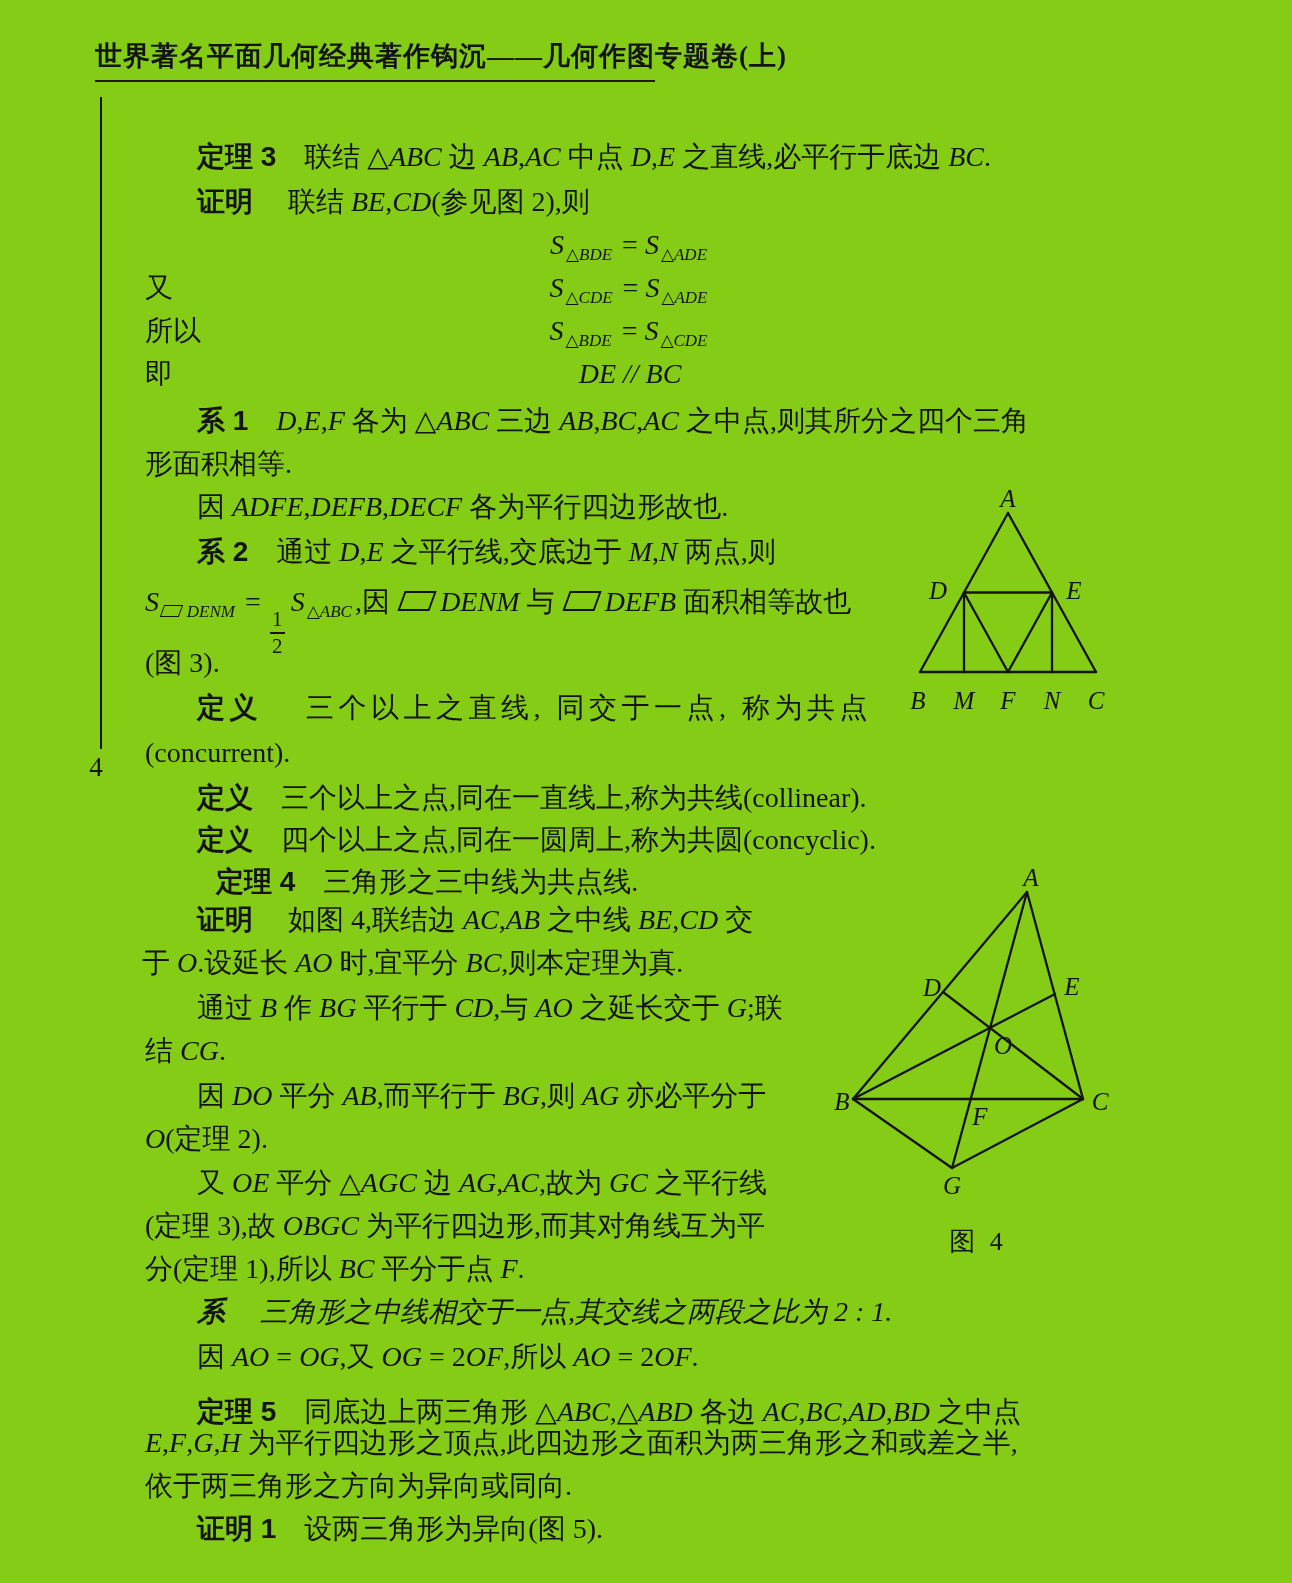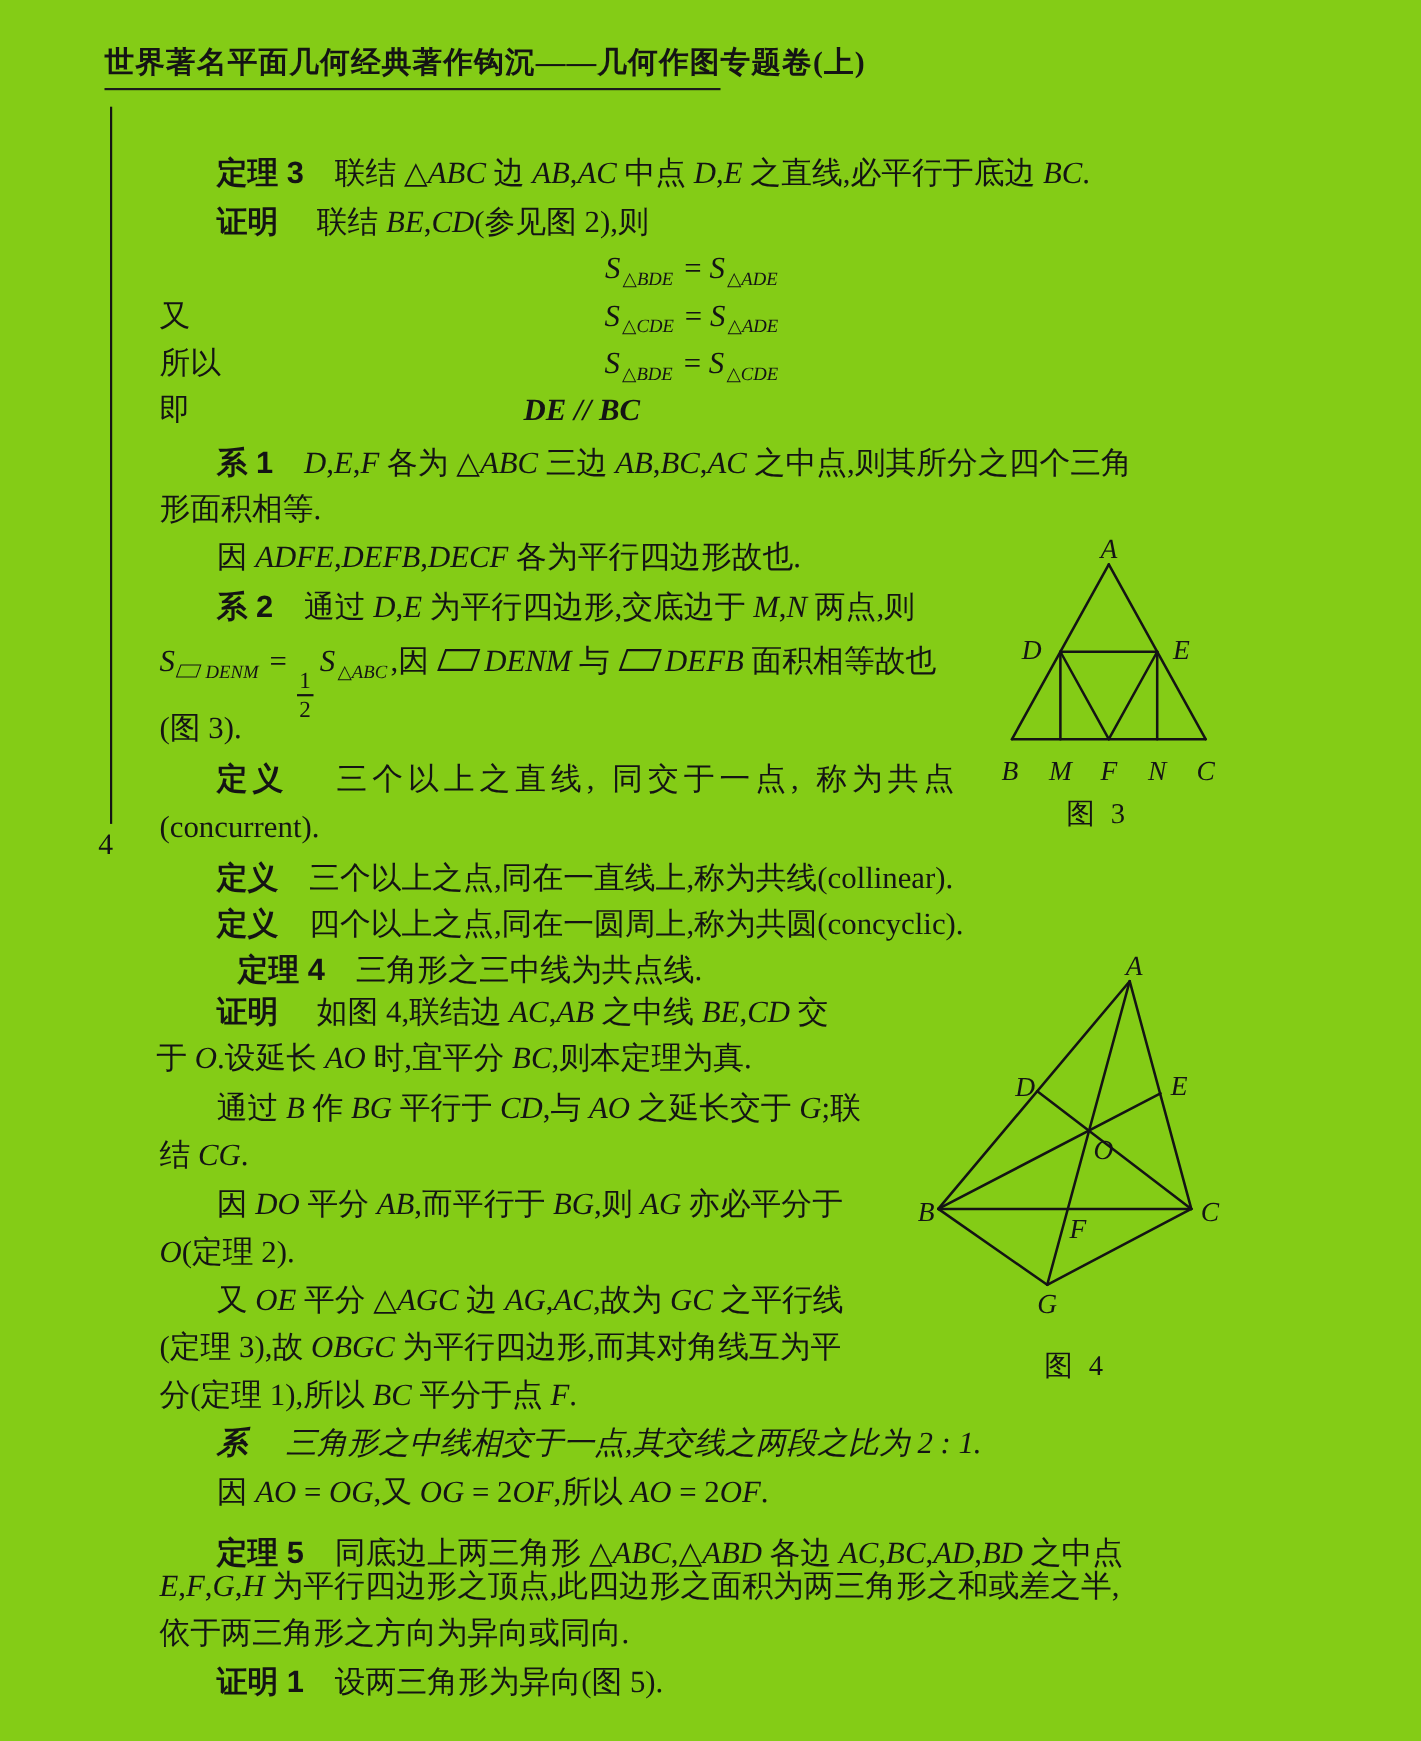--- a/index.html
+++ b/index.html
@@ -37,25 +37,25 @@
 
   <div>
       <div class="tl" style="left: 197px; top: 140px;"><span class="bk">定理 3</span><span>　联结 </span><span class="mi">△ABC</span><span> 边 </span><span class="mi">AB</span><span>,</span><span class="mi">AC</span><span> 中点 </span><span class="mi">D</span><span>,</span><span class="mi">E</span><span> 之直线,必平行于底边 </span><span class="mi">BC</span><span>.</span></div>
       <div class="tl" style="left: 197px; top: 185px;"><span class="bk">证明</span><span>　 联结 </span><span class="mi">BE</span><span>,</span><span class="mi">CD</span><span>(参见图 2),则</span></div>
       <div class="tl" style="left: 460px; top: 228px; width: 340px; text-align: center;"><span class="mi">S</span><span class="sub">△BDE</span><span> = </span><span class="mi">S</span><span class="sub">△ADE</span></div>
       <div class="tl" style="left: 145px; top: 271px;"><span>又</span></div>
       <div class="tl" style="left: 460px; top: 271px; width: 340px; text-align: center;"><span class="mi">S</span><span class="sub">△CDE</span><span> = </span><span class="mi">S</span><span class="sub">△ADE</span></div>
       <div class="tl" style="left: 145px; top: 314px;"><span>所以</span></div>
       <div class="tl" style="left: 460px; top: 314px; width: 340px; text-align: center;"><span class="mi">S</span><span class="sub">△BDE</span><span> = </span><span class="mi">S</span><span class="sub">△CDE</span></div>
       <div class="tl" style="left: 145px; top: 357px;"><span>即</span></div>
-      <div class="tl" style="left: 476px; top: 357px; width: 340px;  font-weight: bold;"><span class="mi">DE // BC</span></div>
+      <div class="tl" style="left: 460px; top: 357px; width: 340px; text-align: center;"><span class="mi">DE // BC</span></div>
       <div class="tl" style="left: 197px; top: 404px;"><span class="bk">系 1</span><span>　</span><span class="mi">D</span><span>,</span><span class="mi">E</span><span>,</span><span class="mi">F</span><span> 各为 </span><span class="mi">△ABC</span><span> 三边 </span><span class="mi">AB</span><span>,</span><span class="mi">BC</span><span>,</span><span class="mi">AC</span><span> 之中点,则其所分之四个三角</span></div>
       <div class="tl" style="left: 145px; top: 447px;"><span>形面积相等.</span></div>
       <div class="tl" style="left: 197px; top: 490px;"><span>因 </span><span class="mi">ADFE</span><span>,</span><span class="mi">DEFB</span><span>,</span><span class="mi">DECF</span><span> 各为平行四边形故也.</span></div>
-      <div class="tl" style="left: 197px; top: 535px;"><span class="bk">系 2</span><span>　通过 </span><span class="mi">D</span><span>,</span><span class="mi">E</span><span> 为平行四边形,交底边于 </span><span class="mi">M</span><span>,</span><span class="mi">N</span><span> 两点,则</span></div>
+      <div class="tl" style="left: 197px; top: 535px;"><span class="bk">系 2</span><span>　通过 </span><span class="mi">D</span><span>,</span><span class="mi">E</span><span> 之平行线,交底边于 </span><span class="mi">M</span><span>,</span><span class="mi">N</span><span> 两点,则</span></div>
       <div class="tl" style="left: 145px; top: 585px;"><span class="mi">S</span><span class="pg sub"></span><span class="sub">DENM</span><span> = </span><span class="frac">
           <span>1</span>
           <span class="fbar"></span>
           <span>2</span>
         </span><span class="mi">S</span><span class="sub">△ABC</span><span>,因 </span><span class="pg"></span><span class="mi">DENM</span><span> 与 </span><span class="pg"></span><span class="mi">DEFB</span><span> 面积相等故也</span></div>
       <div class="tl" style="left: 145px; top: 646px;"><span>(图 3).</span></div>
       <div class="tl" style="left: 197px; top: 691px; letter-spacing: 4.5px;"><span class="bk">定义</span><span>　 三个以上之直线, 同交于一点, 称为共点</span></div>
       <div class="tl" style="left: 145px; top: 736px;"><span>(concurrent).</span></div>
       <div class="tl" style="left: 197px; top: 781px;"><span class="bk">定义</span><span>　三个以上之点,同在一直线上,称为共线(collinear).</span></div>
       <div class="tl" style="left: 197px; top: 823px;"><span class="bk">定义</span><span>　四个以上之点,同在一圆周上,称为共圆(concyclic).</span></div>
@@ -90,21 +90,20 @@
     </g>
     <text x="130" y="22" text-anchor="middle">A</text>
     <text x="60" y="114" text-anchor="middle">D</text>
     <text x="196" y="114" text-anchor="middle">E</text>
     <text x="40" y="224" text-anchor="middle">B</text>
     <text x="86" y="224" text-anchor="middle">M</text>
     <text x="130" y="224" text-anchor="middle">F</text>
     <text x="174" y="224" text-anchor="middle">N</text>
     <text x="218" y="224" text-anchor="middle">C</text>
   </svg>
-  <div class="cap" style="left:878px;top:722px;width:240px">图 3</div>
 
   <svg class="fig" style="left:828px;top:862px" width="300" height="340" viewBox="0 0 300 340">
     <g>
       <line x1="199" y1="30" x2="25" y2="237"></line>
       <line x1="199" y1="30" x2="255" y2="237"></line>
       <line x1="25" y1="237" x2="255" y2="237"></line>
       <line x1="25" y1="237" x2="227" y2="132"></line>
       <line x1="255" y1="237" x2="115" y2="130"></line>
       <line x1="199" y1="30" x2="124" y2="306"></line>
       <line x1="25" y1="237" x2="124" y2="306"></line>

